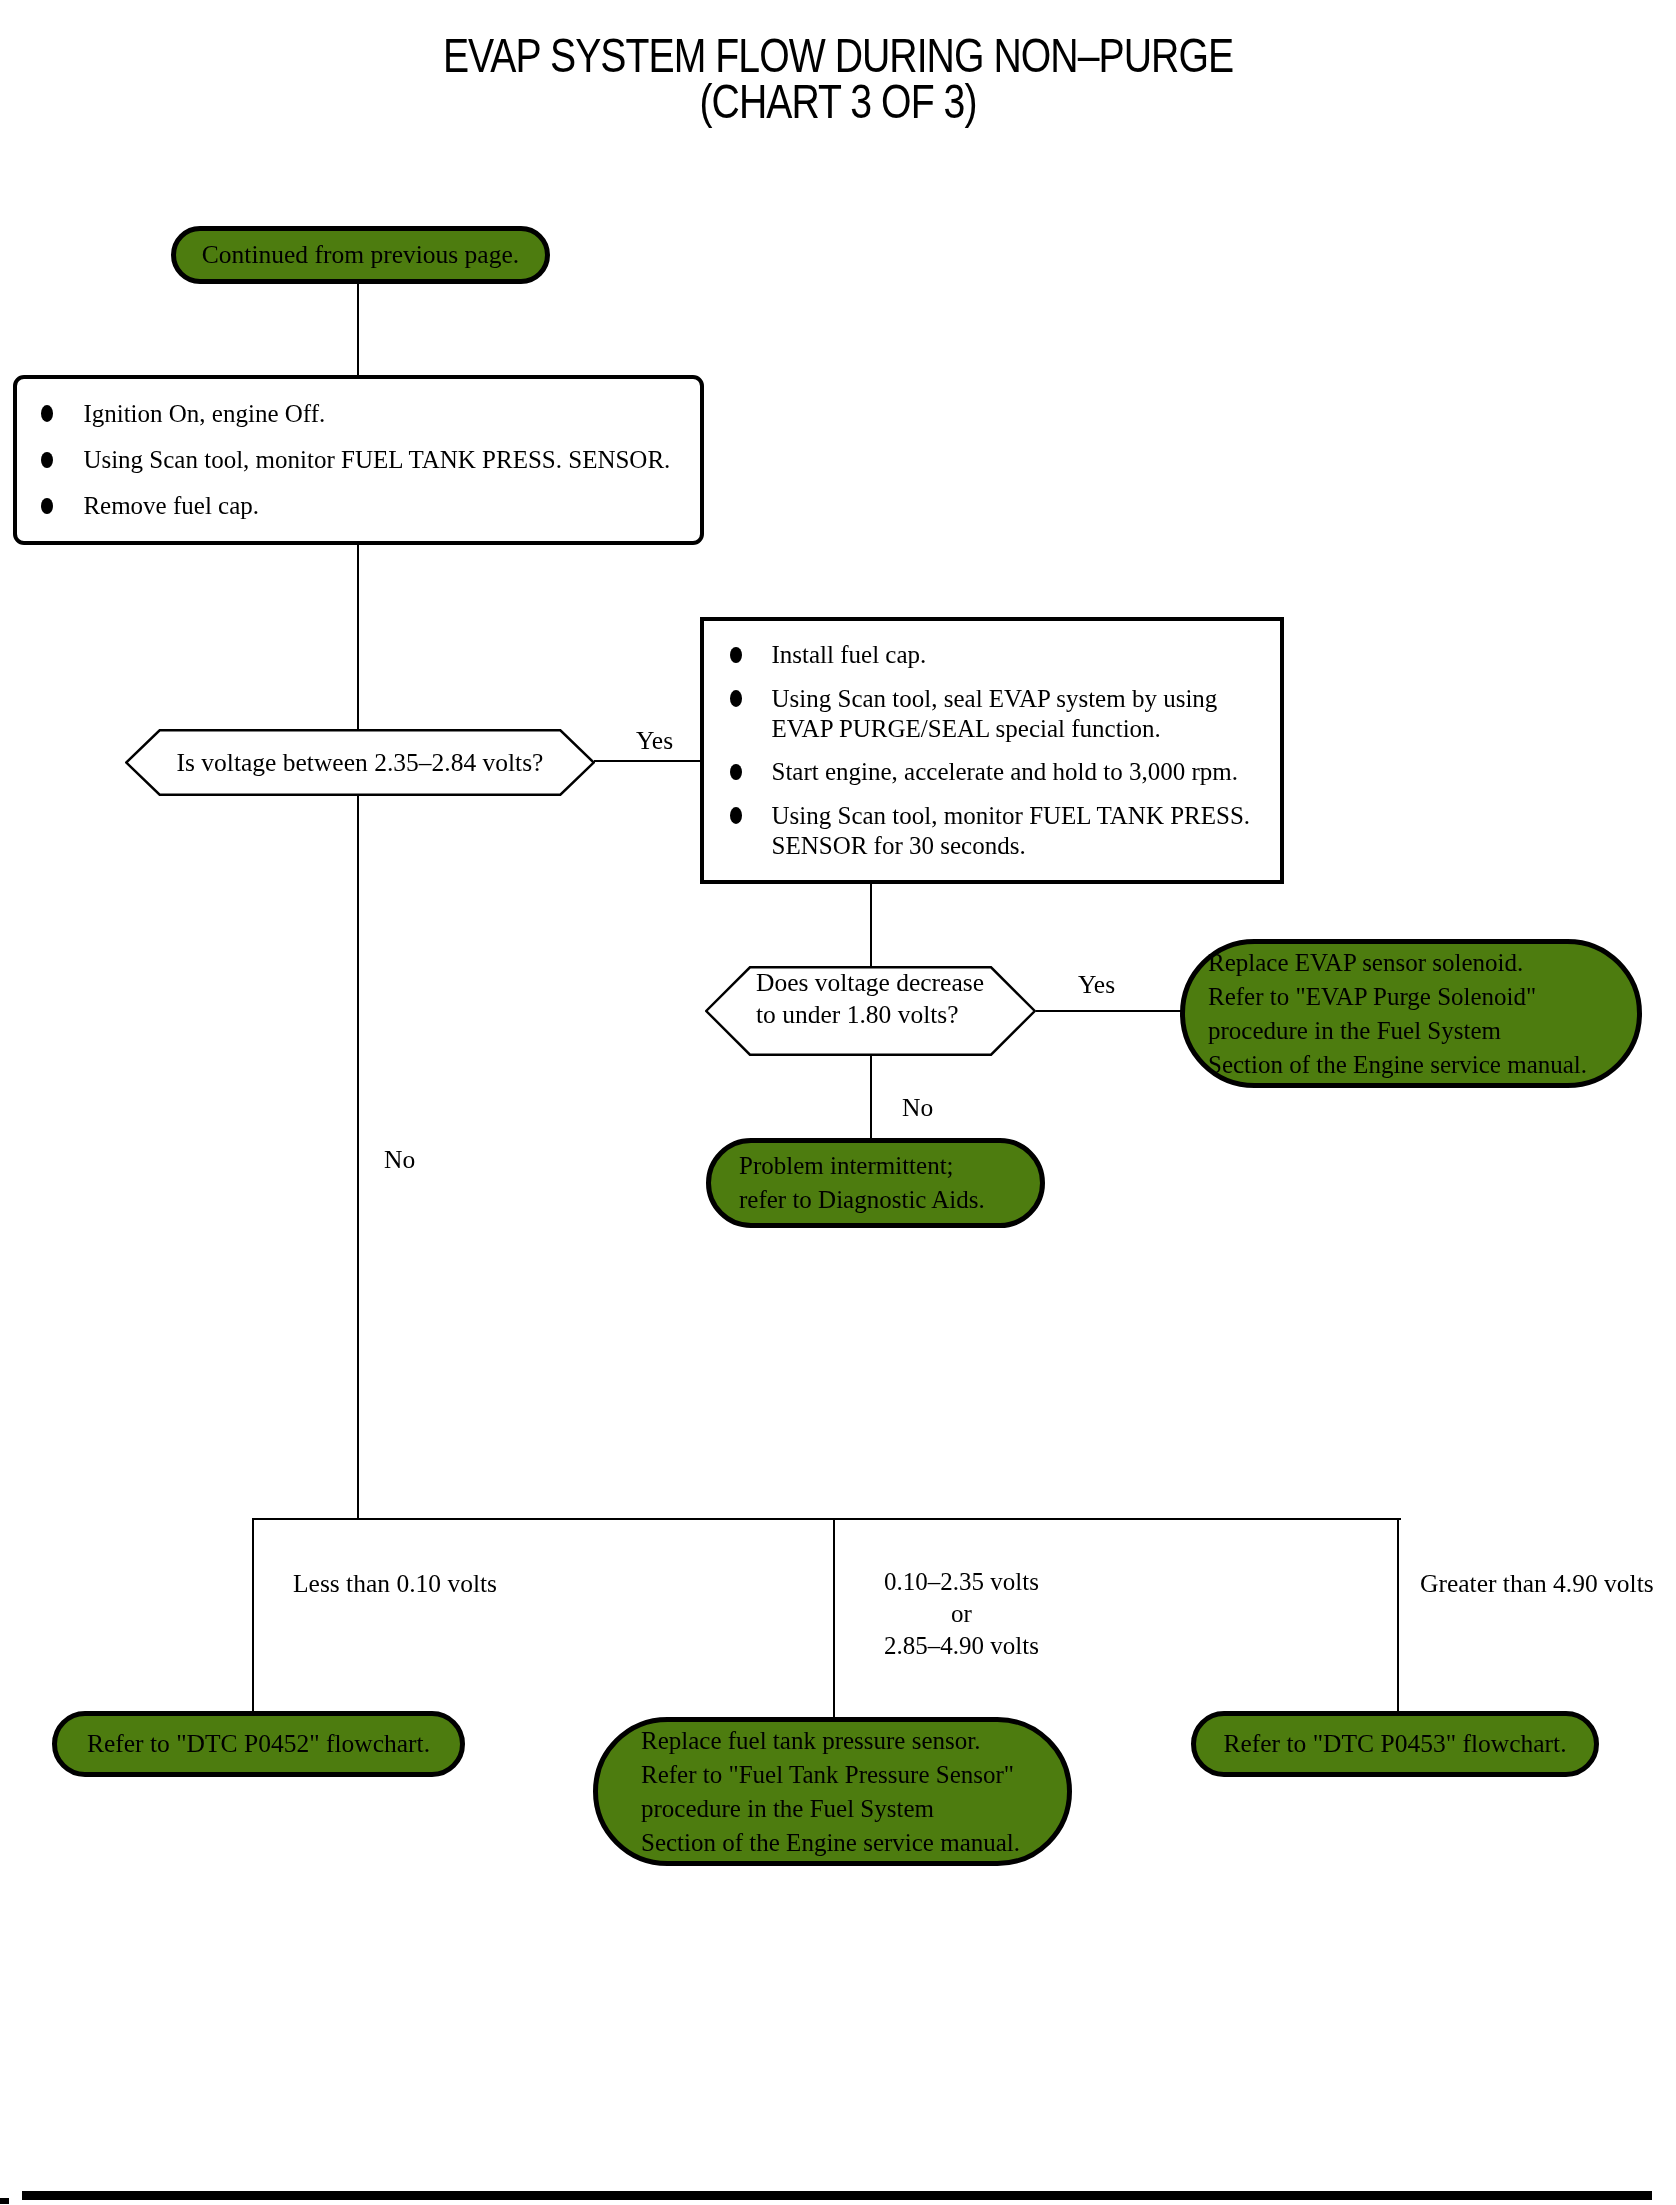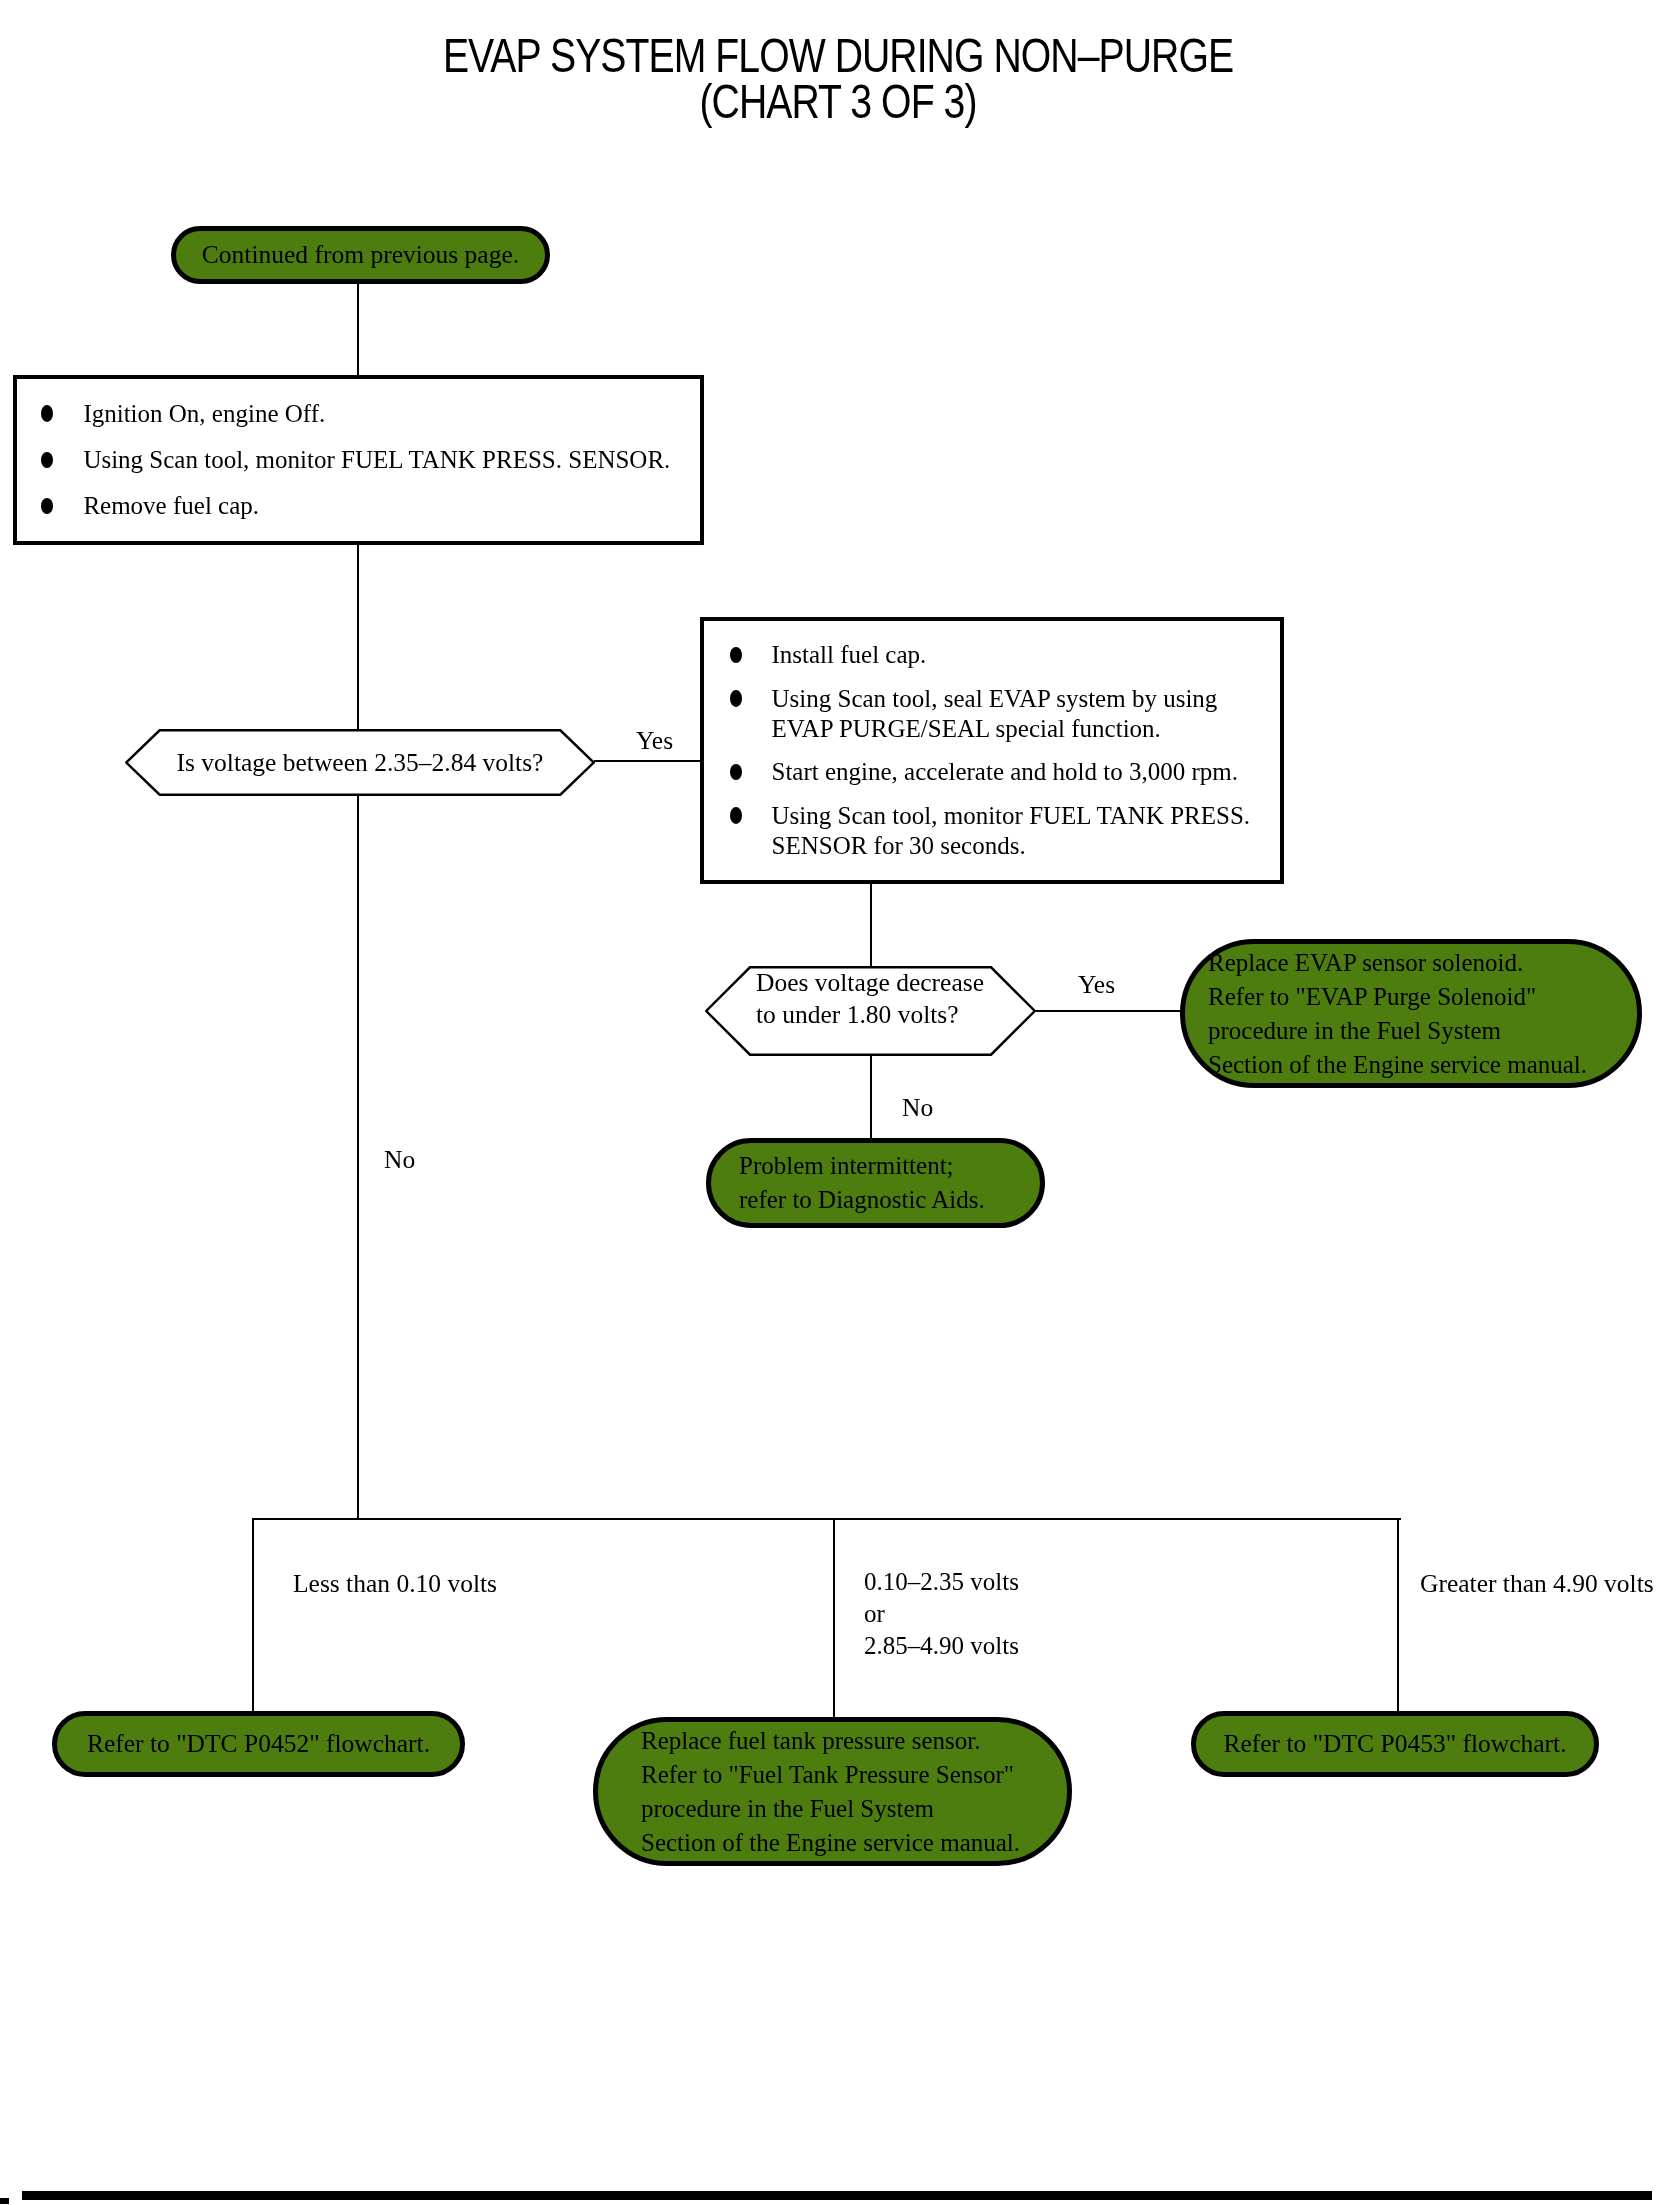--- a/index.html
+++ b/index.html
@@ -29,21 +29,21 @@
   .hexwrap{position:absolute;}
   .hexwrap svg{display:block;}
   .hextext{
     position:absolute;display:flex;flex-direction:column;justify-content:center;
     font-size:25.5px;line-height:32px;
   }
   .center-text{align-items:center;text-align:center;}
   .lbl{position:absolute;font-size:25.5px;white-space:nowrap;}
   .boxline{white-space:nowrap;font-size:25px;line-height:34px;}
   .single{font-size:25.5px;text-align:center;white-space:nowrap;}
-  .midlabel{position:absolute;text-align:left;font-size:25px;line-height:32px;}
+  .midlabel{position:absolute;text-align:center;font-size:25px;line-height:32px;}
   .bar{position:absolute;background:#000;}
 </style>
 </head>
 <body>
 
 <div class="title">
   <div>EVAP SYSTEM FLOW DURING NON–PURGE</div>
   <div>(CHART 3 OF 3)</div>
 </div>
 
@@ -56,21 +56,21 @@
 <div class="line" style="left:357px;top:796px;width:2.4px;height:723px;"></div>
 <div class="line" style="left:252px;top:1518px;width:1149px;height:2.4px;"></div>
 <div class="line" style="left:252px;top:1518px;width:2.4px;height:196px;"></div>
 <div class="line" style="left:833px;top:1518px;width:2.4px;height:201px;"></div>
 <div class="line" style="left:1397px;top:1518px;width:2.4px;height:195px;"></div>
 
 <div class="stadium center-text" style="left:171px;top:226px;width:379px;height:58px;">
   <div class="single">Continued from previous page.</div>
 </div>
 
-<div class="rect" style="left:13.4px;top:375px;width:691px;height:170px;">
+<div class="rect" style="left:13.4px;top:375px;width:691px;height:170px;border-radius:11px;">
   <div class="bullets">
     <div class="bullet-item">
       <span class="dot"></span>
       <span>Ignition On, engine Off.</span>
     </div>
     <div class="bullet-item">
       <span class="dot"></span>
       <span>Using Scan tool, monitor FUEL TANK PRESS. SENSOR.</span>
     </div>
     <div class="bullet-item">

